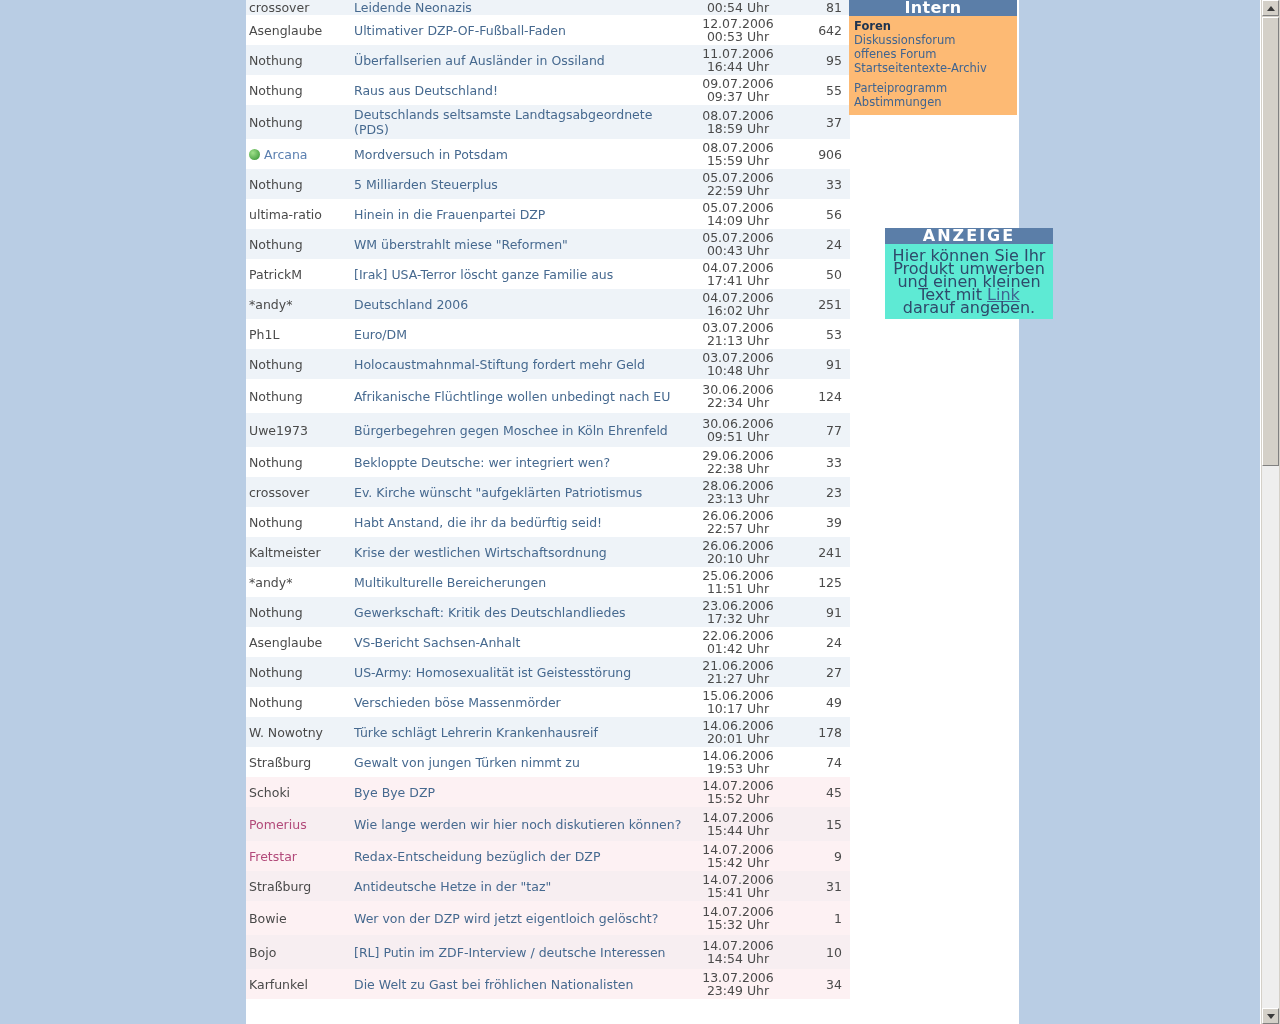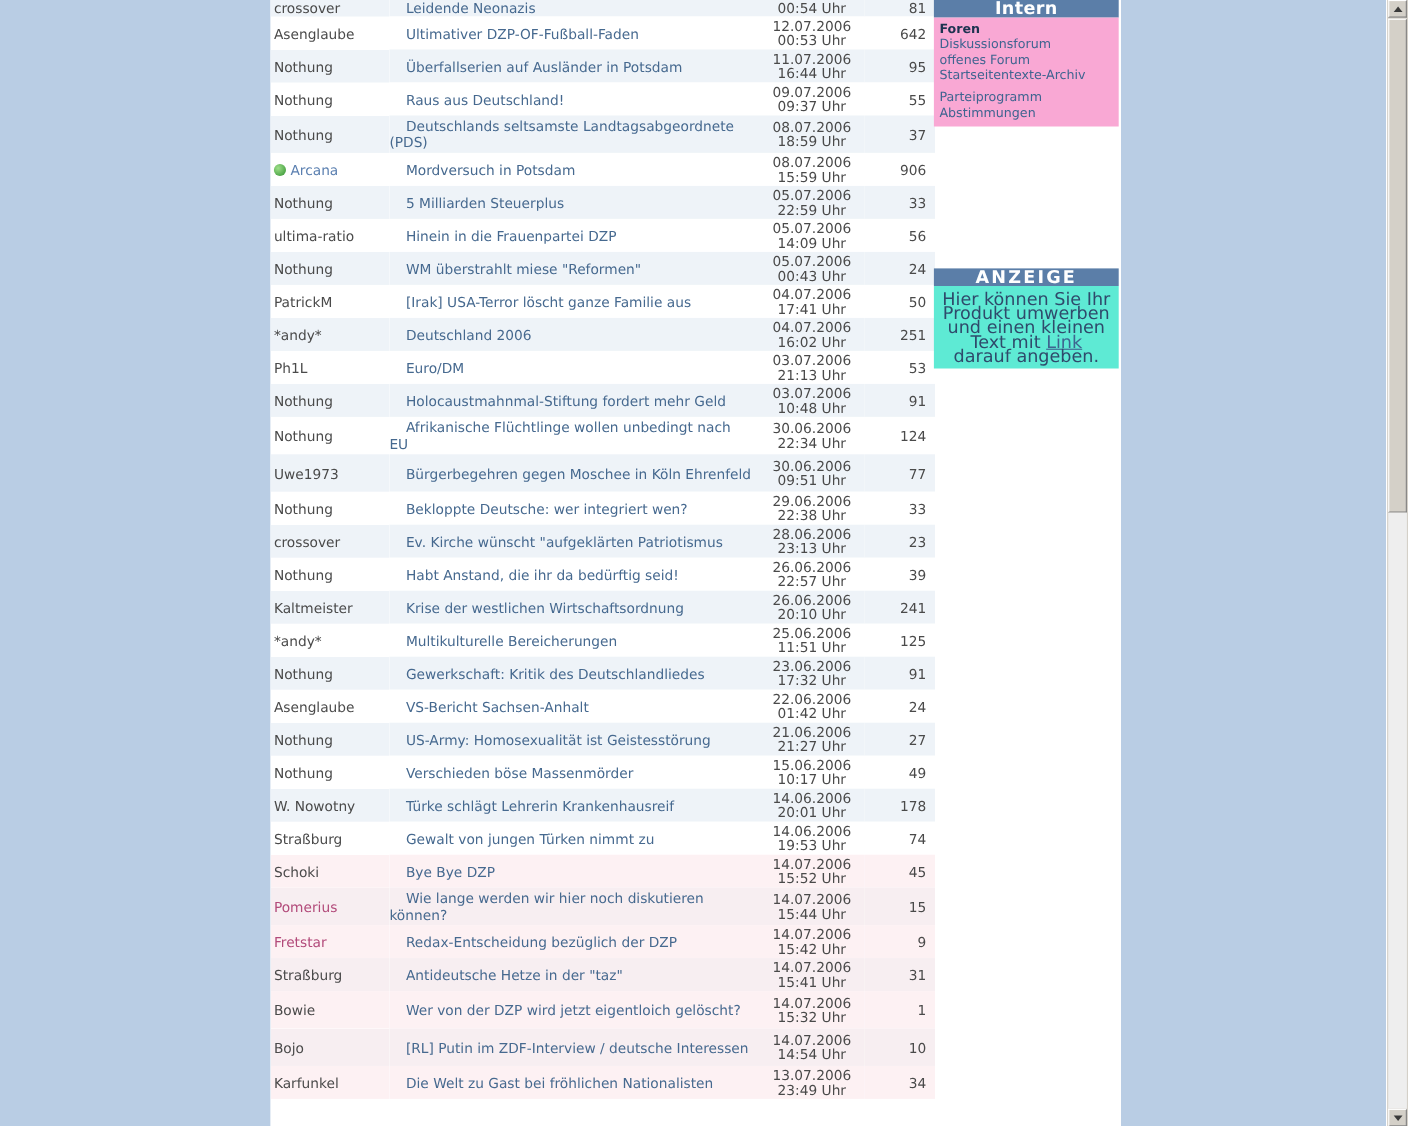--- a/index.html
+++ b/index.html
@@ -64,21 +64,20 @@
     white-space: nowrap;
     overflow: hidden;
   }
   .c-title {
     width: 330px;
     padding-right: 6px !important;
   }
   .c-title a {
     color: #46698f;
     text-decoration: none;
-    margin-left: 15px;
   }
   .c-date {
     width: 96px;
     text-align: center;
     font-size: 11px;
     color: #333333;
     line-height: 13px;
     white-space: nowrap;
   }
   .c-count {
@@ -114,21 +113,21 @@
     color: #ffffff;
     text-align: center;
     font-weight: bold;
     font-size: 16px;
     height: 16px;
     line-height: 16px;
     letter-spacing: 0.3px;
   }
   .side-head.spaced { letter-spacing: 2px; }
   .side-body {
-    background: #f9a8d4;
+    background: #fdba74;
     padding: 3px 5px 6px 5px;
     color: #2f4a6b;
     line-height: 14px;
   }
   .side-body a {
     color: #3f6490;
     text-decoration: none;
     display: block;
   }
   .side-body b { color: #1d3350; }
@@ -212,21 +211,21 @@
             <td class="c-author"><span>Asenglaube</span></td>
             <td class="c-title"><a href="#">Ultimativer DZP-OF-Fußball-Faden</a></td>
             <td class="c-date">
               <div>12.07.2006</div>
               <div>00:53 Uhr</div>
             </td>
             <td class="c-count">642</td>
           </tr>
           <tr class="row bg-b">
             <td class="c-author"><span>Nothung</span></td>
-            <td class="c-title"><a href="#">Überfallserien auf Ausländer in Potsdam</a></td>
+            <td class="c-title"><a href="#">Überfallserien auf Ausländer in Ossiland</a></td>
             <td class="c-date">
               <div>11.07.2006</div>
               <div>16:44 Uhr</div>
             </td>
             <td class="c-count">95</td>
           </tr>
           <tr class="row bg-a">
             <td class="c-author"><span>Nothung</span></td>
             <td class="c-title"><a href="#">Raus aus Deutschland!</a></td>
             <td class="c-date">
@@ -510,21 +509,21 @@
         <a href="#">Startseitentexte-Archiv</a>
       </div>
       <div>
         <a href="#">Parteiprogramm</a>
         <a href="#">Abstimmungen</a>
       </div>
     </div>
   </div>
 
 
-  <div class="side" style="top: 244px;">
+  <div class="side" style="top: 228px; margin-left: 36px;">
     <div class="side-head spaced">ANZEIGE</div>
     <div class="ad-body">
       <span>Hier können Sie Ihr Produkt umwerben und einen kleinen Text mit </span><a href="#">Link</a><span> darauf angeben.</span>
     </div>
   </div>
 
   <div class="scrollbar">
     <div class="sb-btn up">
       <div class="sb-arrow up"></div>
     </div>

